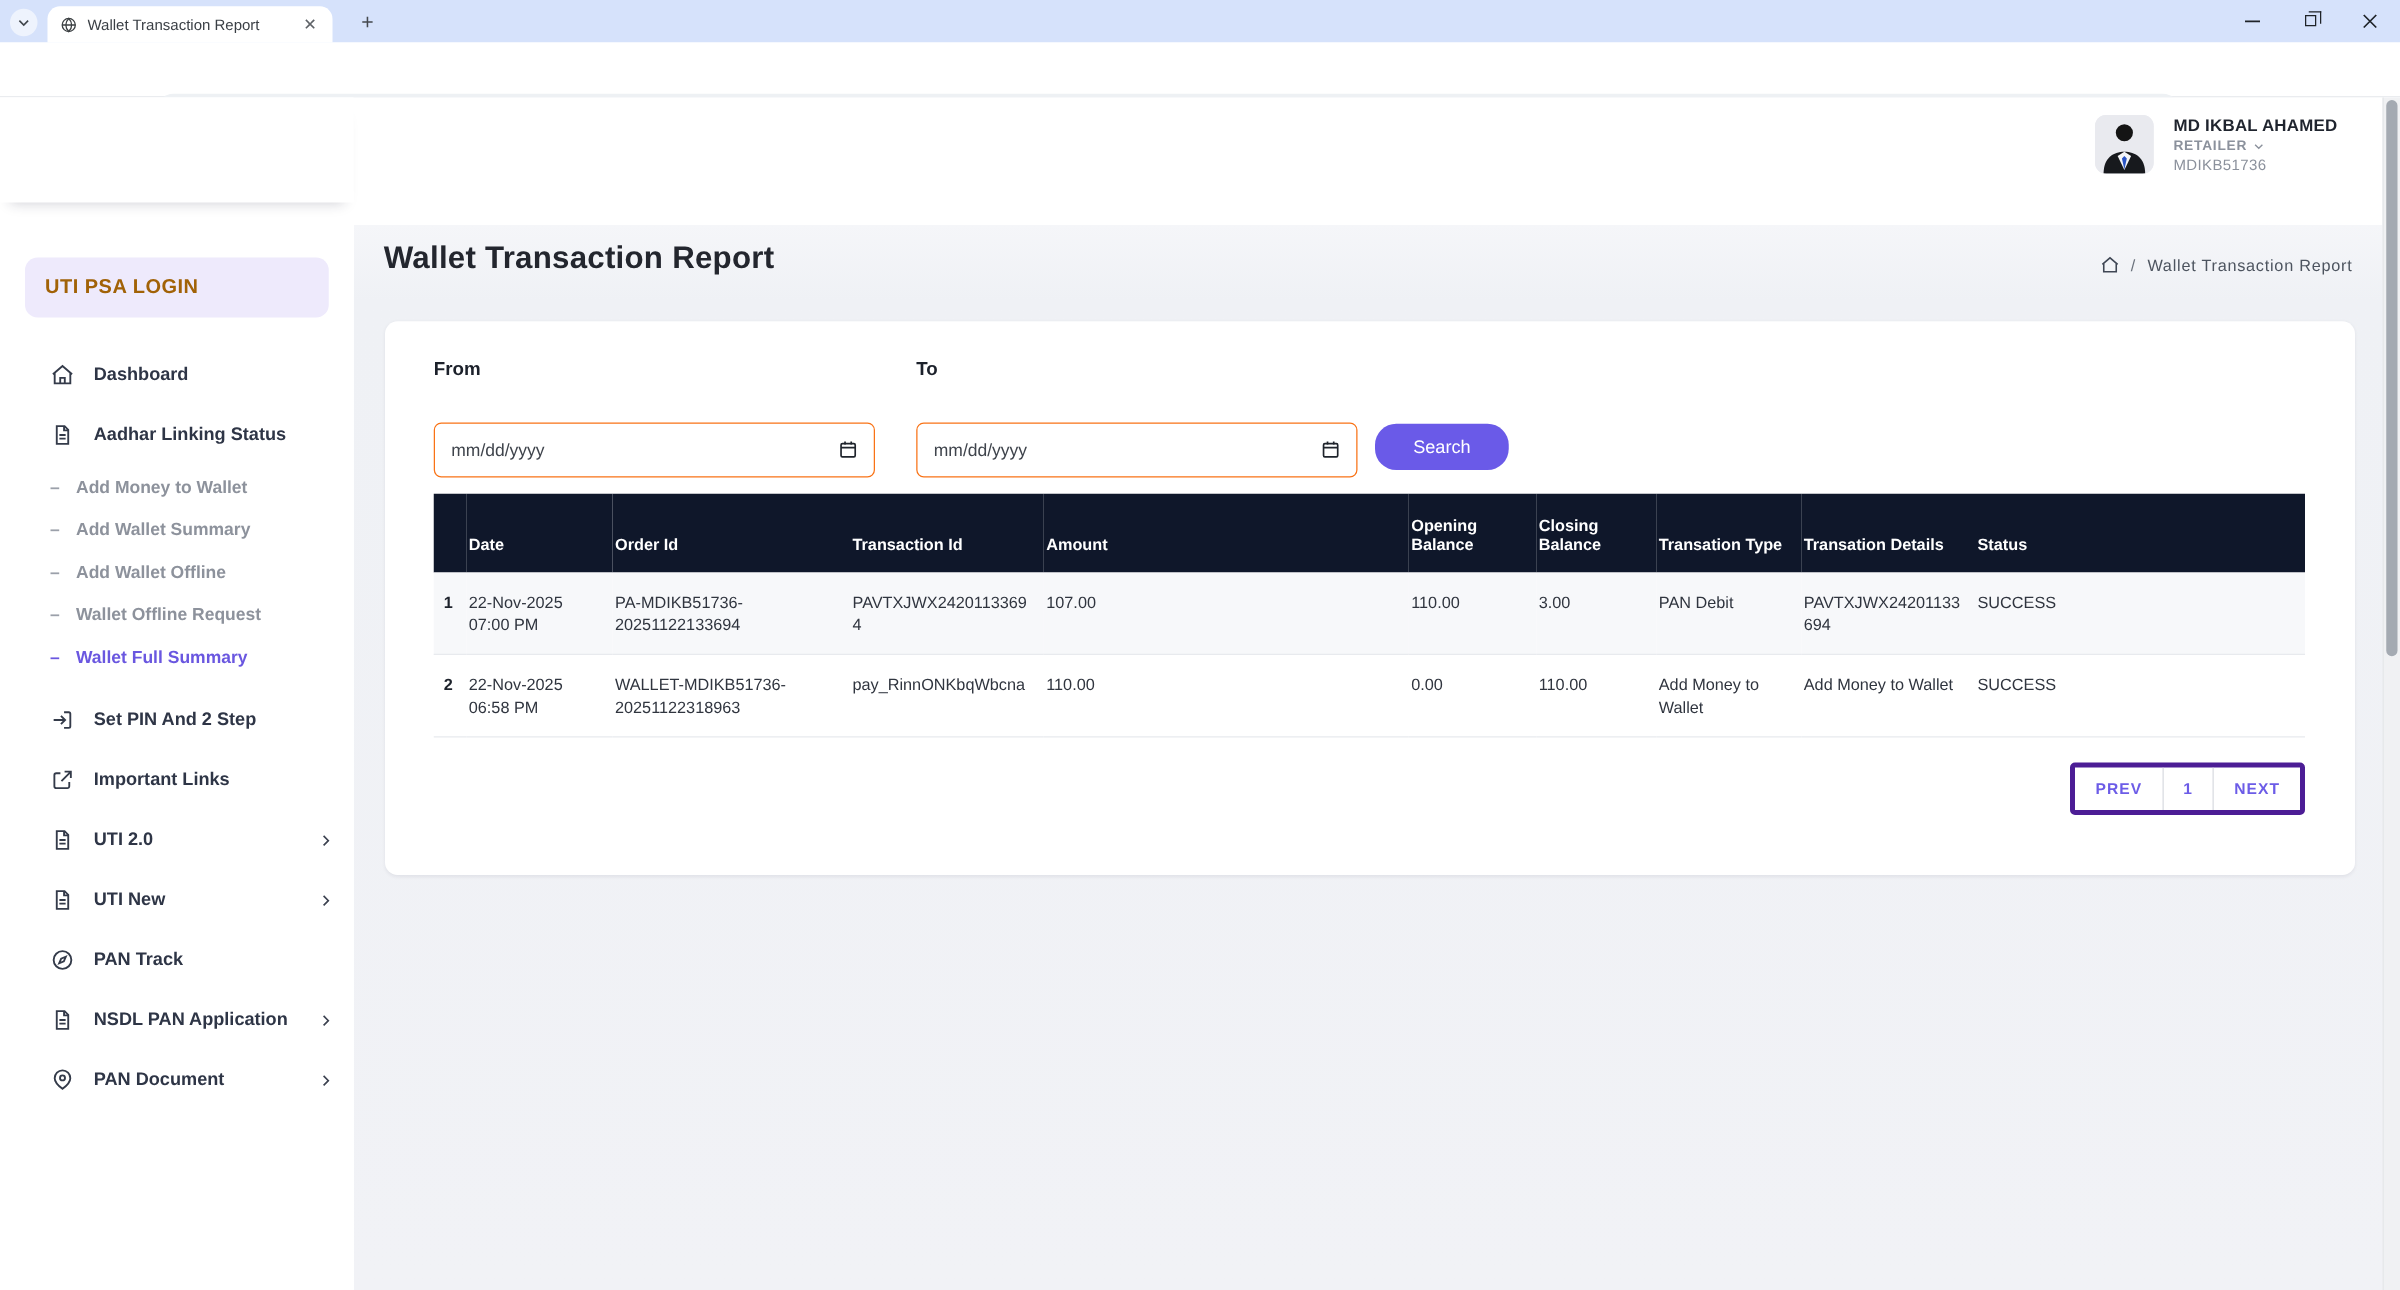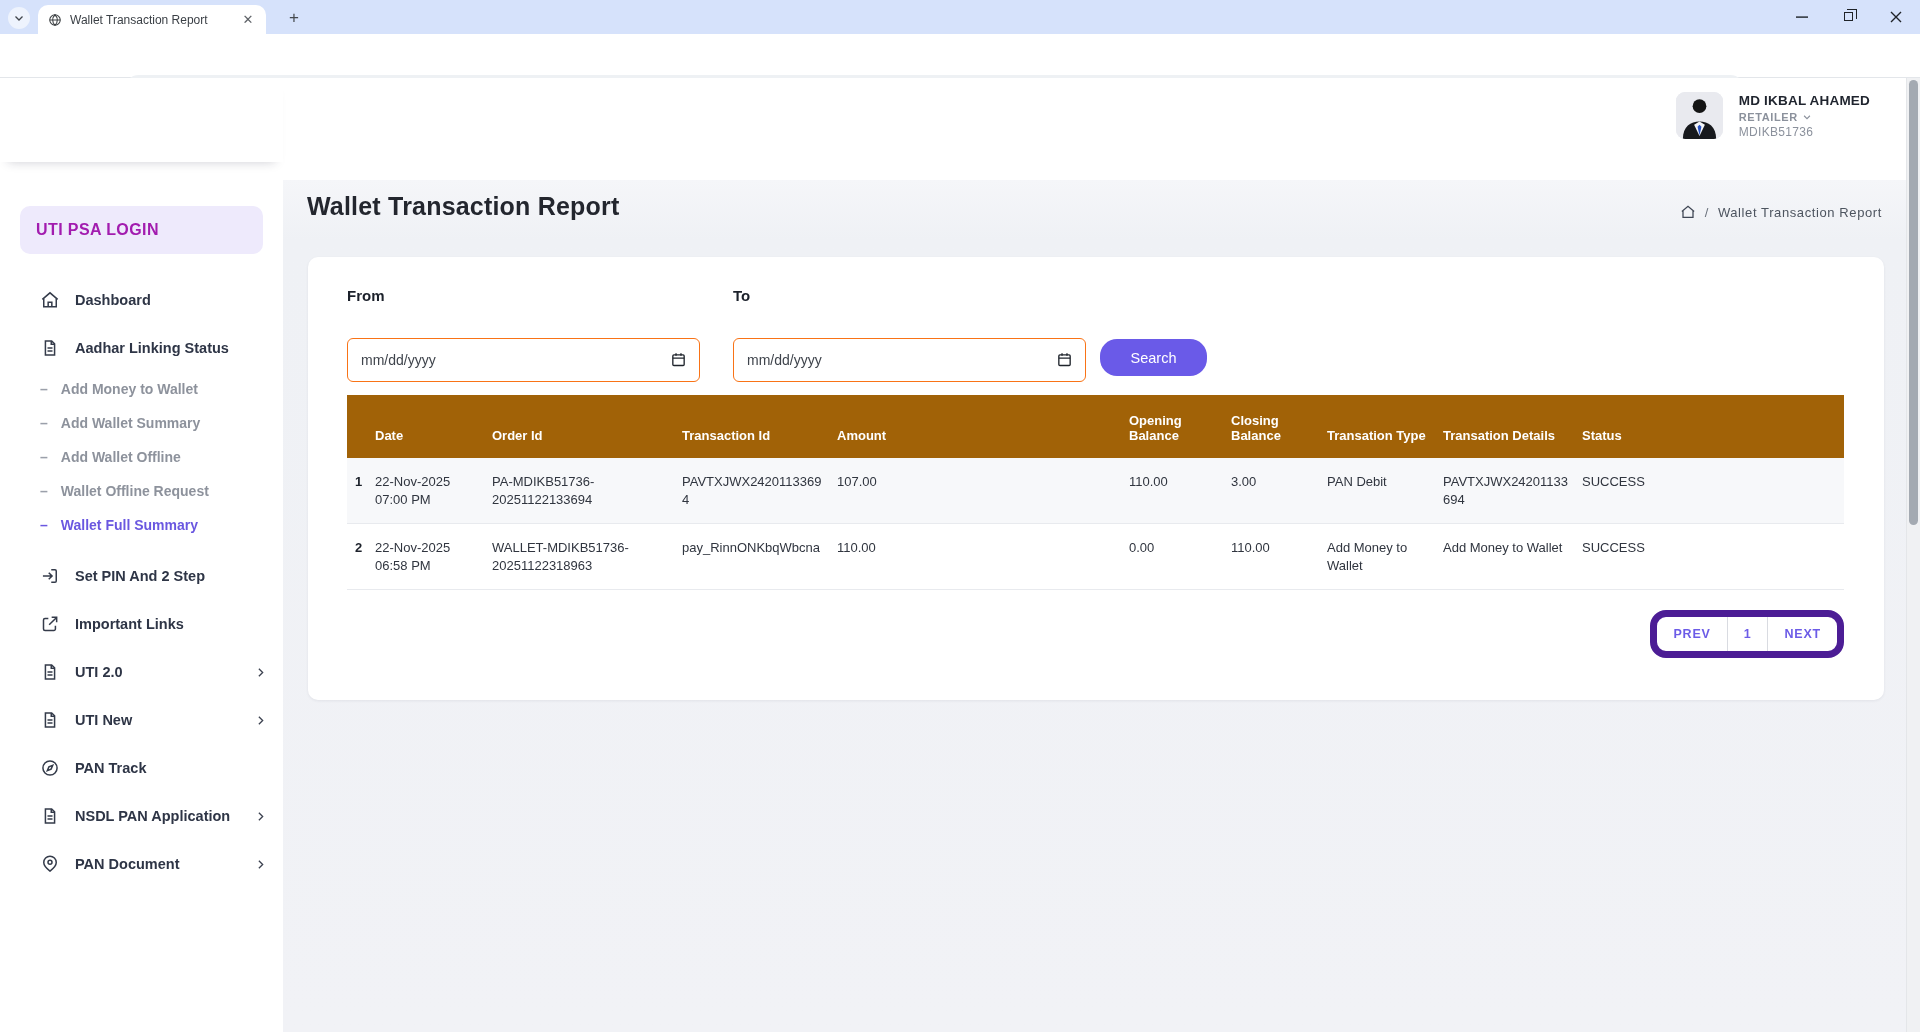--- a/index.html
+++ b/index.html
@@ -31,21 +31,21 @@
   .tb-right-ic { position:absolute; top:45px; width:22px; height:22px; display:flex; align-items:center; justify-content:center; }
   .tb-sep { position:absolute; left:1842px; top:48px; width:1px; height:16px; background:#d4d7dc; }
   .dots { display:flex; flex-direction:column; gap:3px; }
   .dots i { width:3.5px; height:3.5px; border-radius:50%; background:#5f6368; }
 
   
   .sidebar { position:absolute; left:0; top:78px; width:283px; height:954px; background:#fff; z-index:2; }
   .side-logo { height:84px; background:#fff; box-shadow:0 8px 10px -8px rgba(30,30,60,.22); position:relative; z-index:3; }
   .brand-box { margin:44px 20px 0 20px; height:48px; background:#eeeafc; border-radius:10px;
     display:flex; align-items:center; padding-left:16px; }
-  .brand-box span { font-size:16px; font-weight:800; color:#a21caf; letter-spacing:.4px; }
+  .brand-box span { font-size:16px; font-weight:800; color:#a16207; letter-spacing:.4px; }
   .menu { margin-top:22px; }
   .nav-item { height:48px; display:flex; align-items:center; padding:0 16px 0 40px; gap:15px;
     font-size:14.5px; font-weight:700; color:#2e3546; cursor:pointer; }
   .nav-item svg.mi { width:20px; height:20px; flex:0 0 20px; color:#343b4a; }
   .nav-item .chev { margin-left:auto; color:#3c4250; display:flex; }
   .nav-item.active { height:42px; margin:3px 14px; padding:0 14px 0 26px; border-radius:10px;
     background:#dbd4f7; color:#6a57e0; }
   .nav-item.active svg.mi, .nav-item.active .chev { color:#6a57e0; }
   .submenu { margin-bottom:10px; }
   .sub-item { height:34px; display:flex; align-items:center; padding-left:40px; gap:13px;
@@ -75,31 +75,31 @@
   .flt-label { position:absolute; top:30px; font-size:15px; font-weight:700; color:#1c212b; }
   .date-wrap { position:absolute; top:81px; width:353px; height:44px; }
   .date-wrap input { width:100%; height:100%; border:1px solid #f97316; border-radius:6px;
     padding:0 44px 0 13px; font-size:14px; color:#3f444c; font-family:"Liberation Sans",sans-serif; background:#fff; }
   .date-wrap input::placeholder { color:#3f444c; opacity:1; }
   .date-wrap .cal { position:absolute; right:13px; top:13px; color:#1f242c; }
   .search-btn { position:absolute; left:792px; top:82px; width:107px; height:37px; background:#6a5ae8;
     border:none; border-radius:17px; color:#fff; font-size:14.5px; font-family:"Liberation Sans",sans-serif; cursor:pointer; }
 
   table.report { position:absolute; left:39px; top:138px; width:1497px; border-collapse:collapse; table-layout:fixed; }
-  table.report th { background:#a16207; color:#fff; font-size:13px; font-weight:700; text-align:left;
+  table.report th { background:#0f172a; color:#fff; font-size:13px; font-weight:700; text-align:left;
     vertical-align:bottom; padding:10px 8px 15px 2px; height:63px; }
   table.report th:first-child { padding-left:8px; }
   table.report td { font-size:13px; color:#30353f; padding:15px 8px 15px 2px; vertical-align:top;
     line-height:1.35; word-wrap:break-word; }
   table.report td:first-child { padding-left:8px; font-weight:700; color:#1d222b; }
   table.report tbody tr { border-bottom:1px solid #e8eaee; }
   table.report tbody tr.striped { background:#f7f8fa; }
 
-  .pager { position:absolute; right:40px; top:353px; display:flex; border:7px solid #4c1d95;
-    border-radius:16px; overflow:hidden; background:#fff; }
+  .pager { position:absolute; right:40px; top:353px; display:flex; border:4px solid #4c1d95;
+    border-radius:4px; overflow:hidden; background:#fff; }
   .pg { height:34px; display:flex; align-items:center; justify-content:center; font-size:12.5px;
     letter-spacing:.8px; color:#6c5ce7; padding:0 16px; cursor:pointer; font-weight:600; }
   .pg + .pg { border-left:1px solid #d9dbe1; }
 
   .scrollbar { position:absolute; right:0; top:78px; width:14px; height:954px; background:#f0f1f3;
     border-left:1px solid #e4e6e9; z-index:5; }
   .scroll-thumb { position:absolute; left:2px; top:2px; width:9px; height:445px; background:#a4aab2; border-radius:5px; }
 
   svg { display:block; }
 </style>

